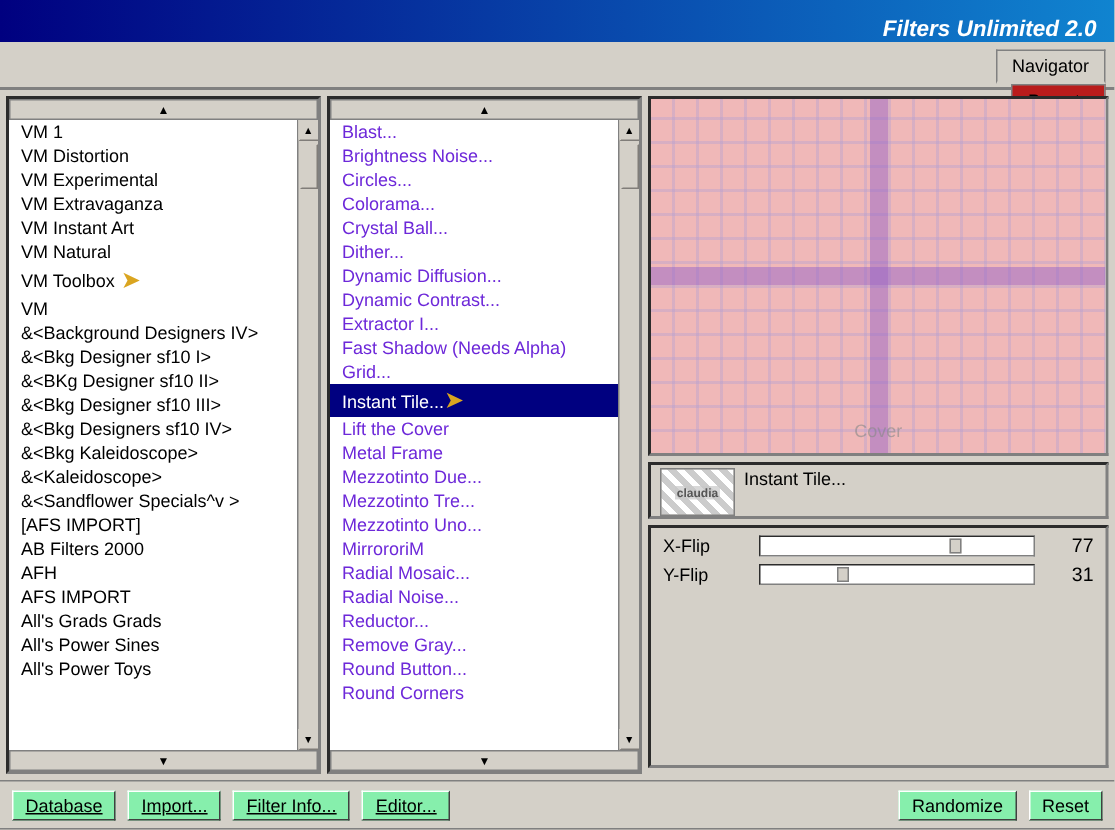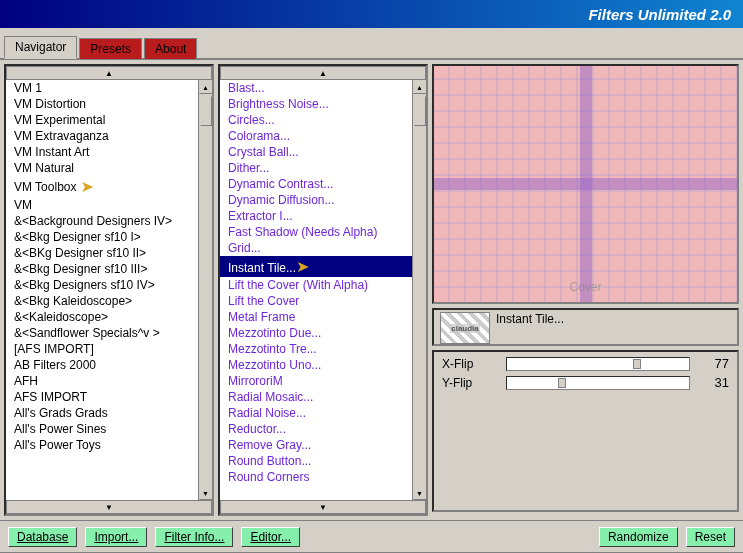--- a/index.html
+++ b/index.html
@@ -11,39 +11,40 @@
       background: #d4d0c8;
       overflow: hidden;
       user-select: none;
     }
 
     
     .title-bar {
       background: linear-gradient(to right, #000080, #1084d0);
       height: 28px;
       display: flex;
-      align-items: center;
+      align-items: flex-end;
       justify-content: flex-end;
       padding-right: 12px;
     }
     .title-bar-text {
       color: #fff;
       font-size: 15px;
       font-weight: bold;
       font-style: italic;
     }
 
     
     .tab-bar {
       background: #d4d0c8;
       display: flex;
       align-items: flex-end;
       padding: 4px 4px 0 4px;
       border-bottom: 2px solid #808080;
       height: 32px;
+      flex-direction: column;
     }
     .tab {
       padding: 3px 10px;
       border: 1px solid #808080;
       border-bottom: none;
       background: #b91c1c;
       cursor: pointer;
       margin-right: 2px;
       font-size: 12px;
       position: relative;
@@ -440,27 +441,26 @@
   <div class="middle-panel">
     <div class="scroll-up">▲</div>
     <div class="list-wrapper">
       <div class="list-items" id="middle-list-container">
       <div class="middle-list-item"><span>Blast...</span></div>
           <div class="middle-list-item"><span>Brightness Noise...</span></div>
           <div class="middle-list-item"><span>Circles...</span></div>
           <div class="middle-list-item"><span>Colorama...</span></div>
           <div class="middle-list-item"><span>Crystal Ball...</span></div>
           <div class="middle-list-item"><span>Dither...</span></div>
+          <div class="middle-list-item"><span>Dynamic Diffusion...</span></div>
           <div class="middle-list-item"><span>Dynamic Contrast...</span></div>
-          <div class="middle-list-item"><span>Dynamic Diffusion...</span></div>
           <div class="middle-list-item"><span>Extractor I...</span></div>
           <div class="middle-list-item"><span>Fast Shadow (Needs Alpha)</span></div>
           <div class="middle-list-item"><span>Grid...</span></div>
           <div class="middle-list-item selected"><span>Instant Tile...</span><span class="arrow-emoji"> ➤</span></div>
-          <div class="middle-list-item"><span>Lift the Cover (With Alpha)</span></div>
           <div class="middle-list-item"><span>Lift the Cover</span></div>
           <div class="middle-list-item"><span>Metal Frame</span></div>
           <div class="middle-list-item"><span>Mezzotinto Due...</span></div>
           <div class="middle-list-item"><span>Mezzotinto Tre...</span></div>
           <div class="middle-list-item"><span>Mezzotinto Uno...</span></div>
           <div class="middle-list-item"><span>MirrororiM</span></div>
           <div class="middle-list-item"><span>Radial Mosaic...</span></div>
           <div class="middle-list-item"><span>Radial Noise...</span></div>
           <div class="middle-list-item"><span>Reductor...</span></div>
           <div class="middle-list-item"><span>Remove Gray...</span></div>

